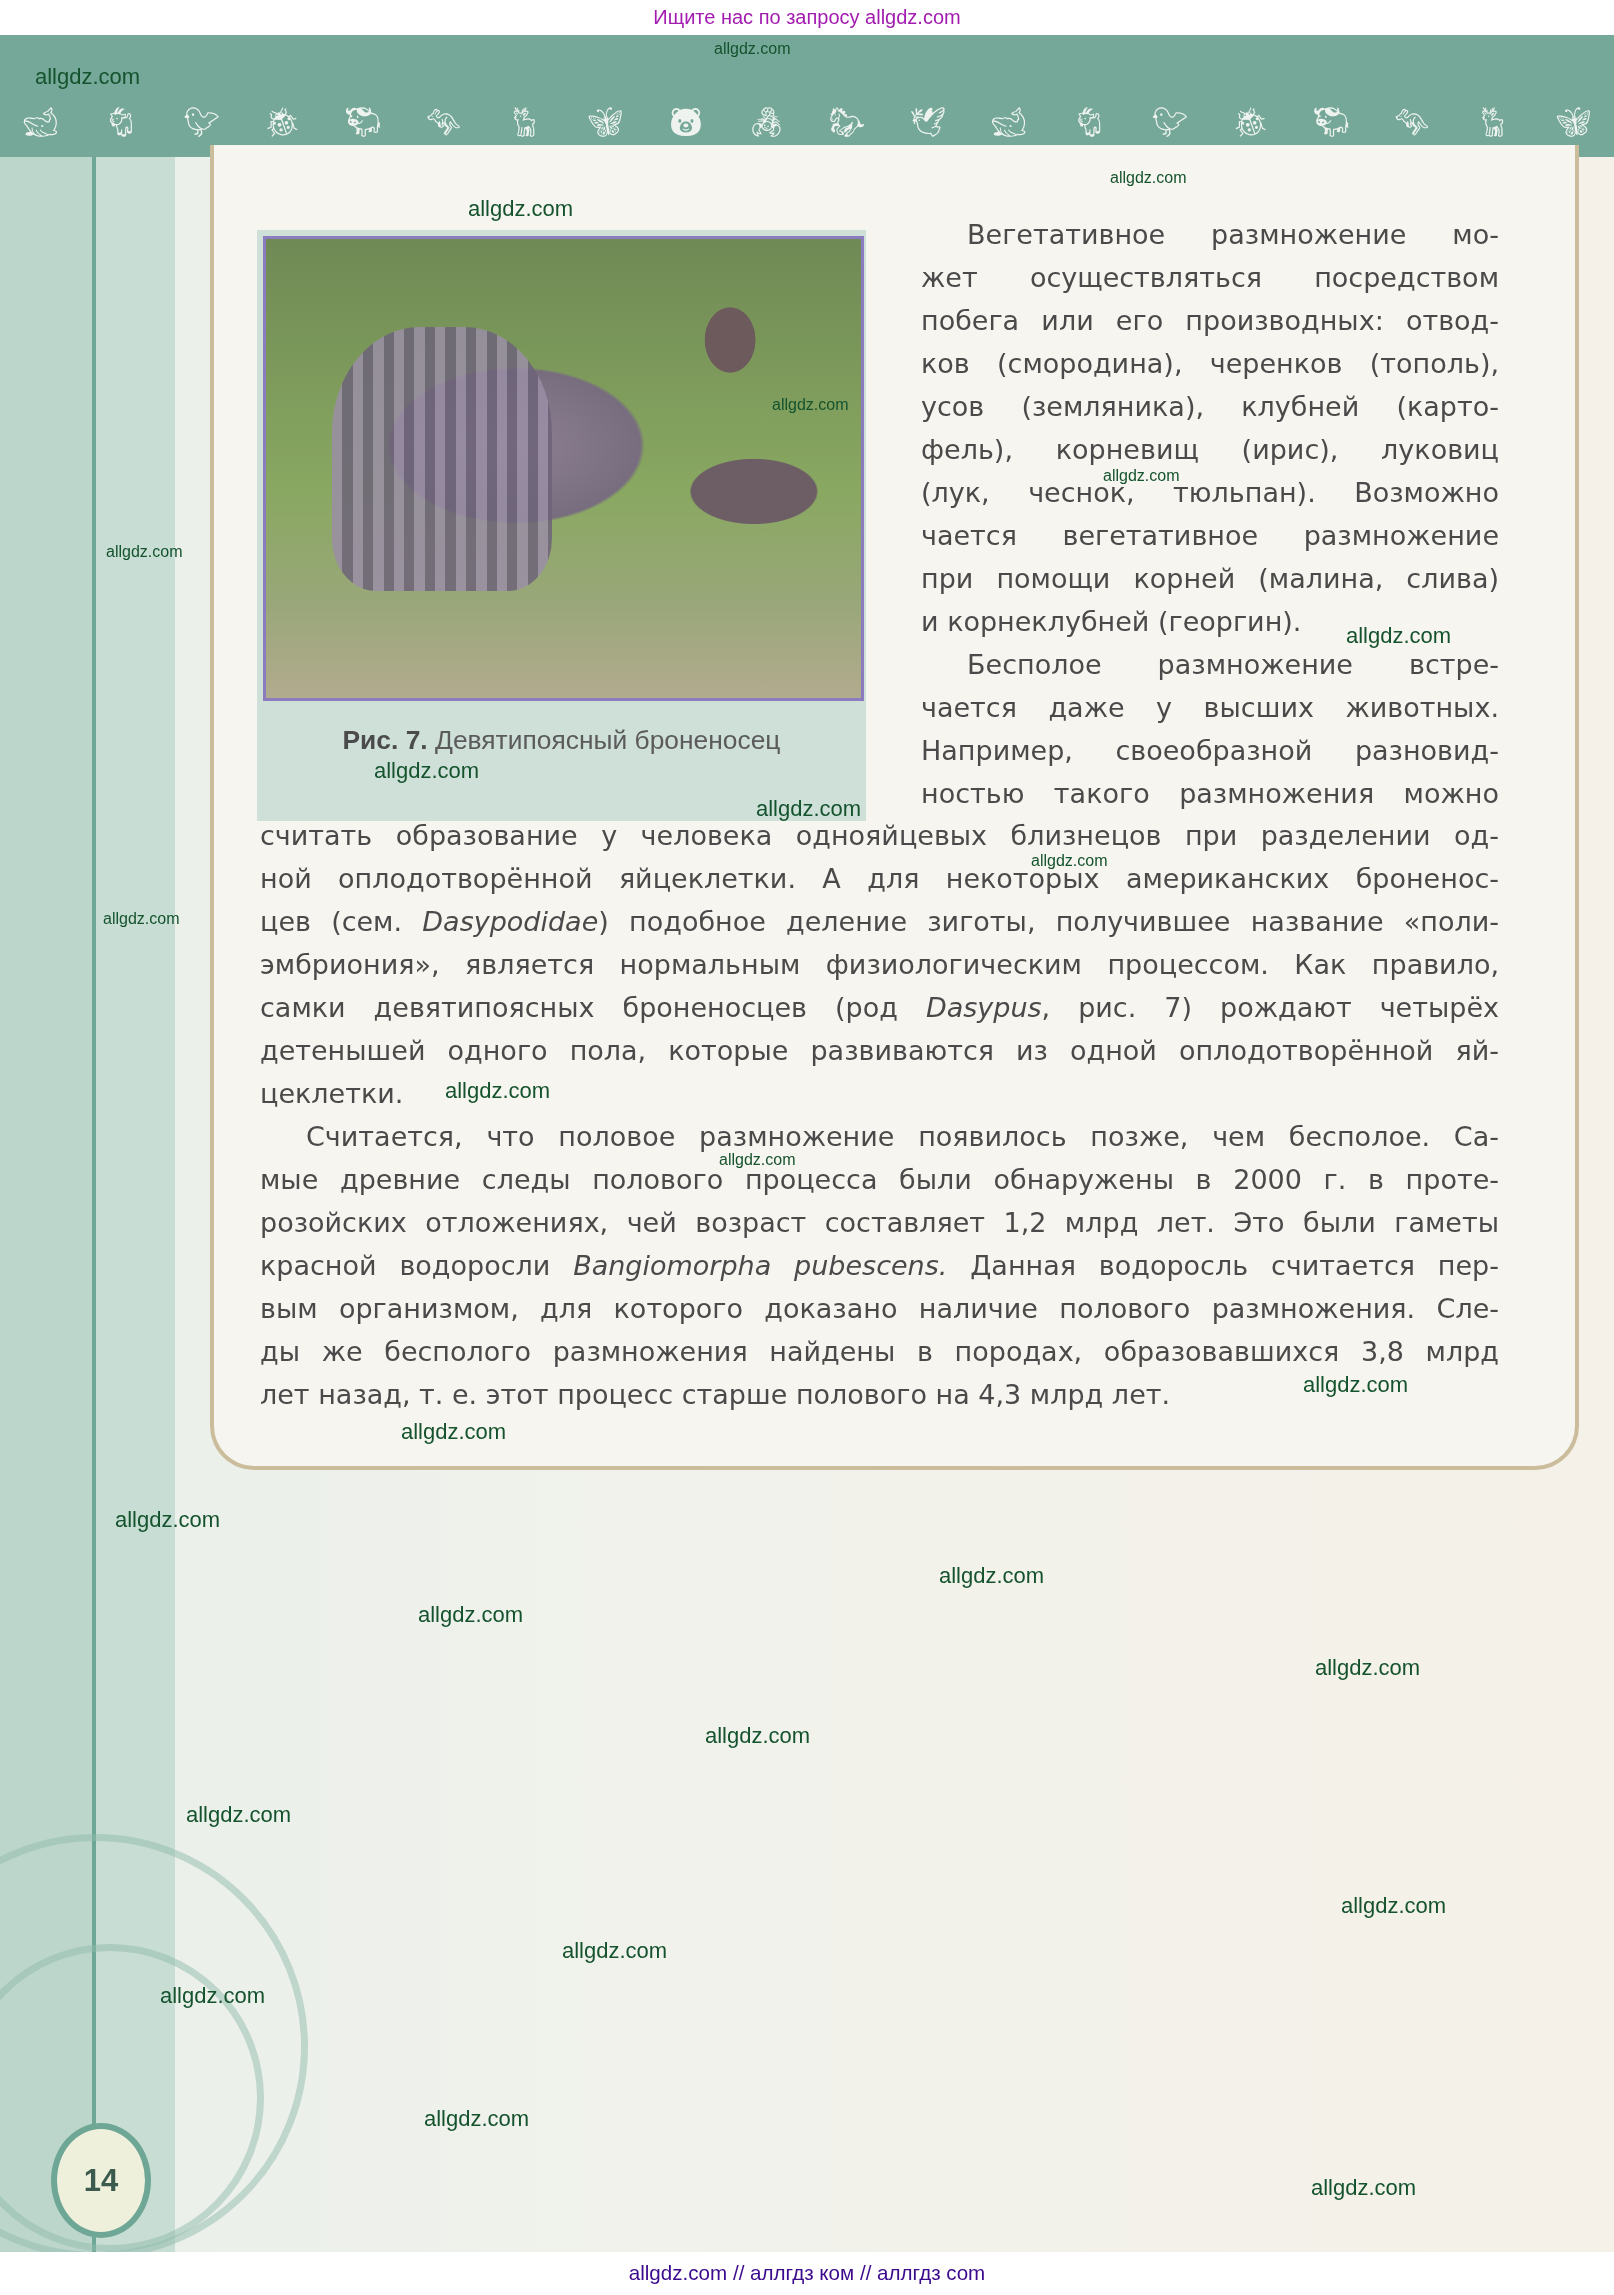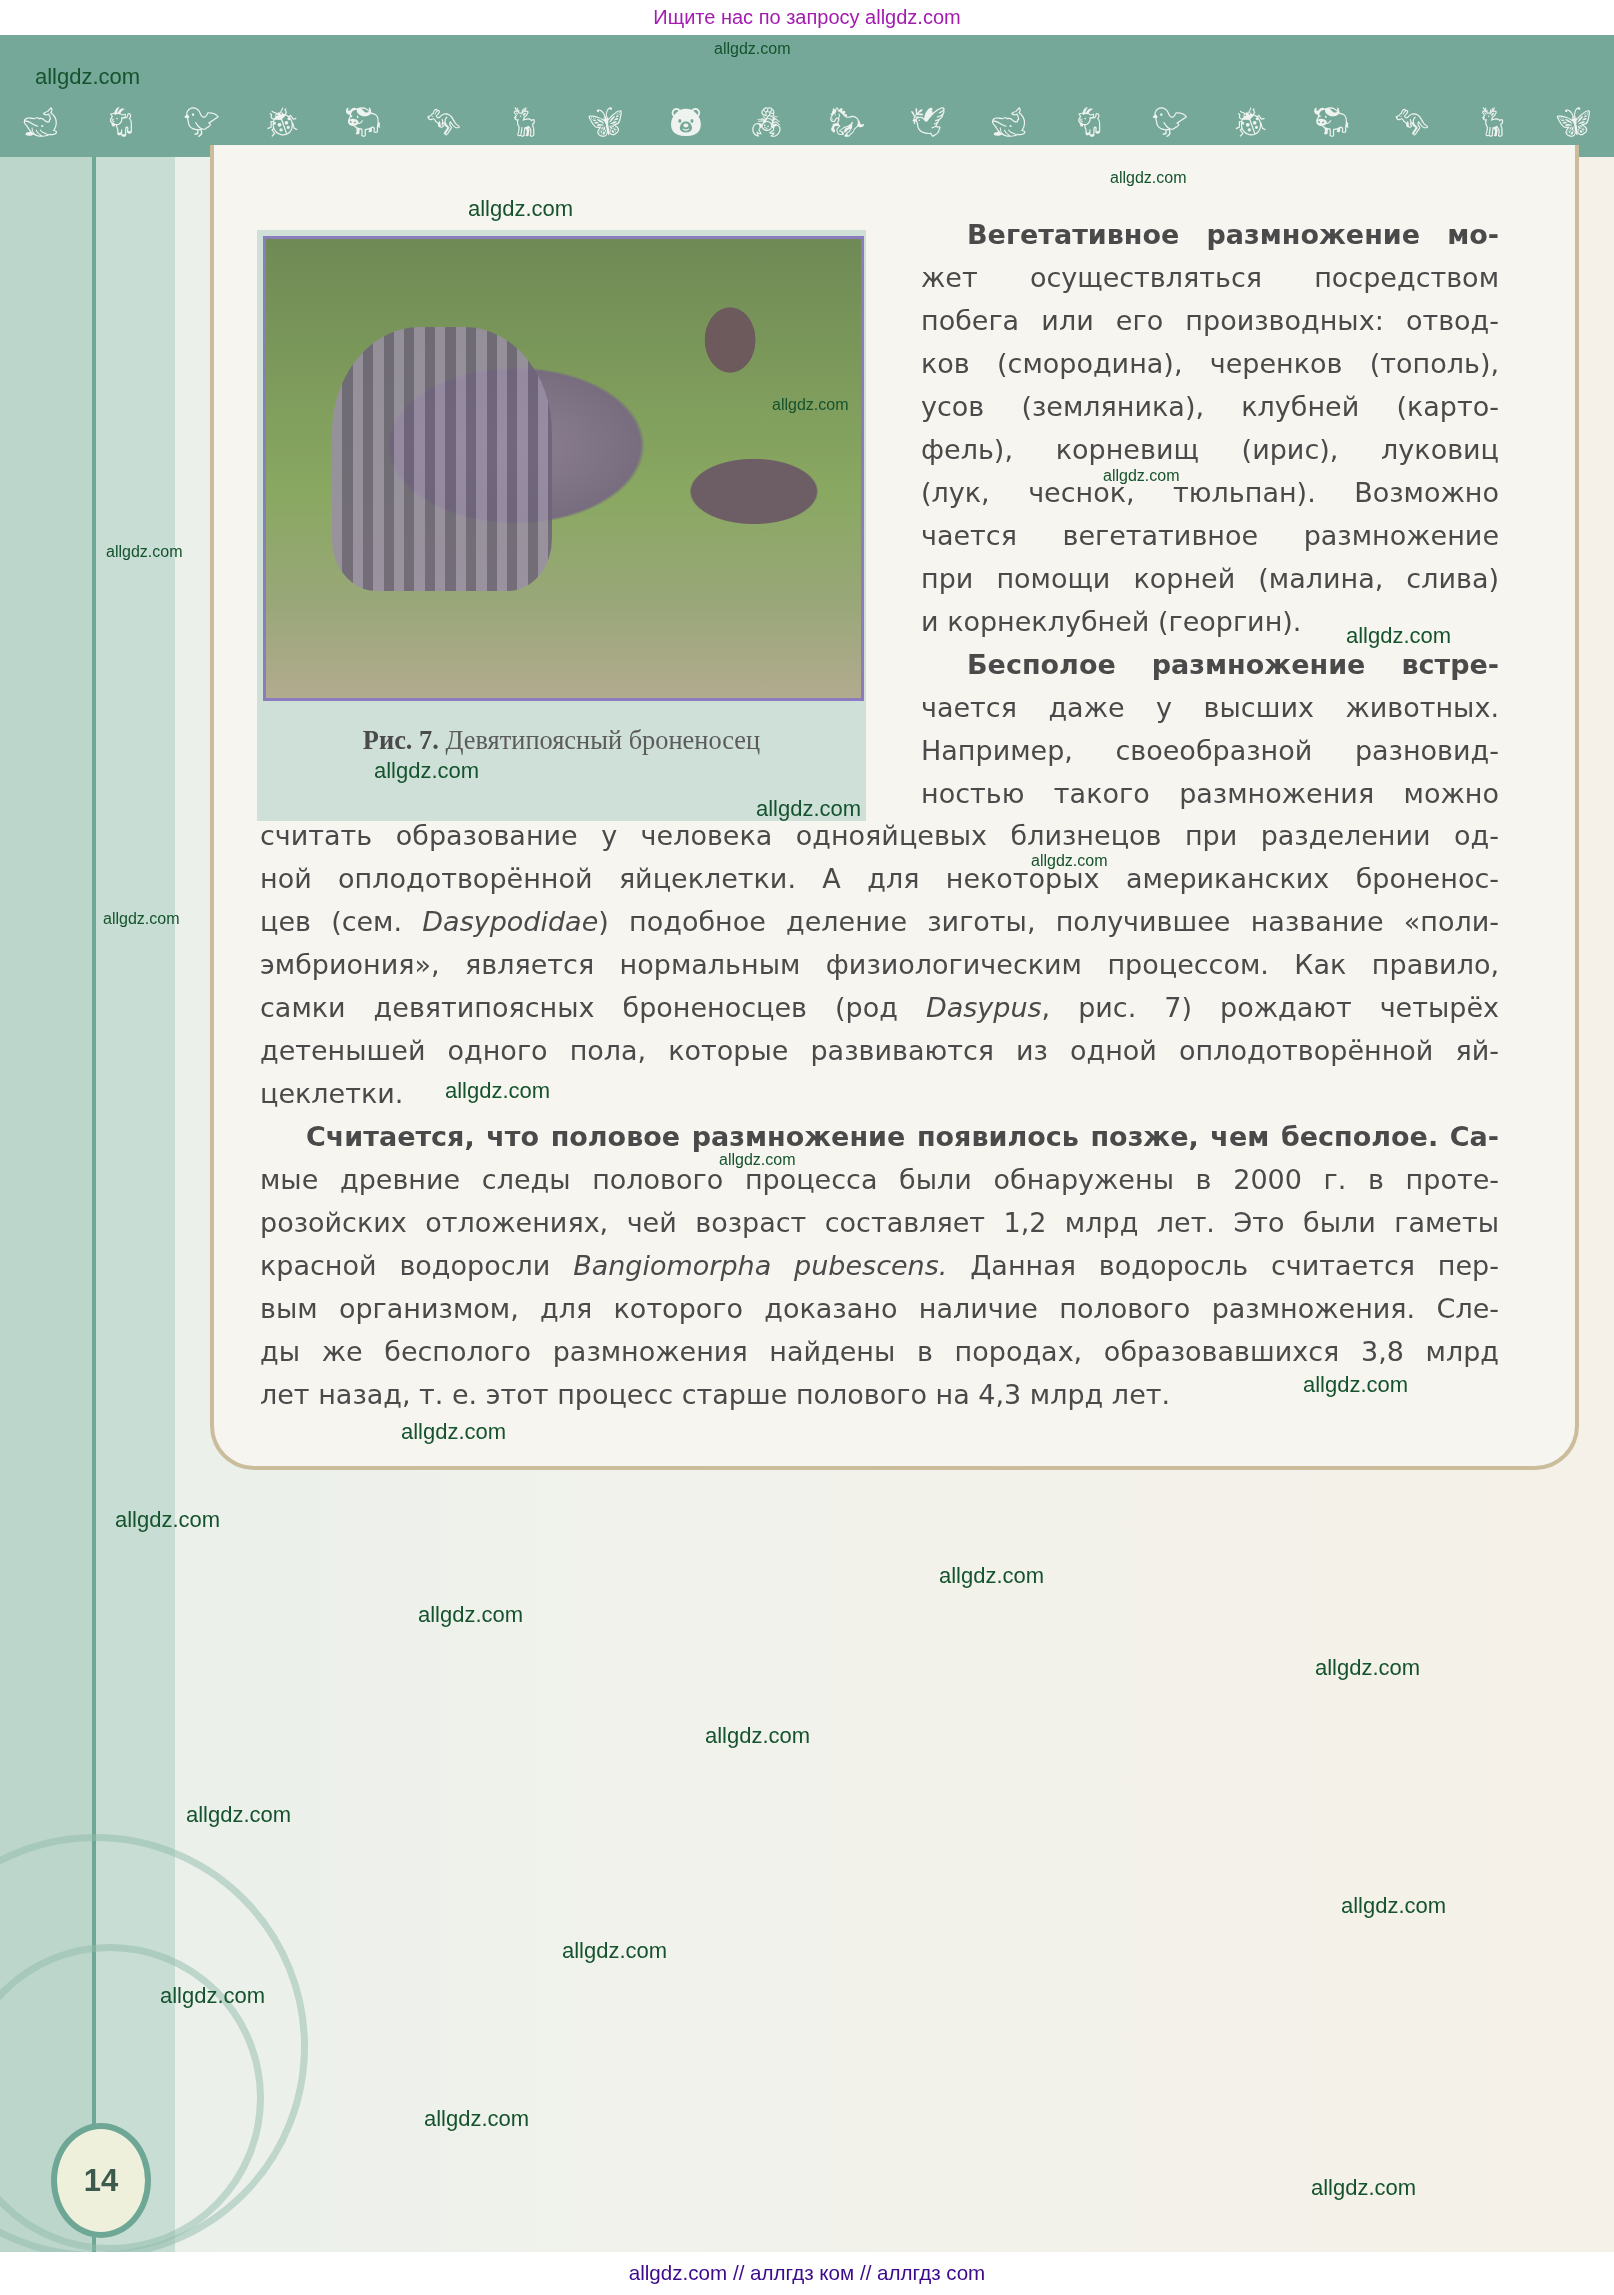--- a/index.html
+++ b/index.html
@@ -63,33 +63,33 @@
       linear-gradient(180deg, #6f8a55 0%, #89a861 55%, #9aa77a 80%, #b2ab8e 100%);
   }
   .photo-bands {
     position: absolute; left: 66px; top: 88px; width: 220px; height: 264px;
     background: repeating-linear-gradient(90deg, #9a8ea6 0 10.3px, #6d6379 10.3px 20.6px);
     border-radius: 40% 40% 20% 20%;
     opacity: 0.85;
   }
   .caption {
     position: absolute; left: 0; top: 477px; width: 609px; height: 66px;
-    text-align: center; font-family: Liberation Serif, serif;
+    text-align: center; font-family: Liberation Sans, sans-serif;
     font-size: 26.4px; color: #5b5b5b; line-height: 66px;
   }
   .caption b { color: #4b4b4b; }
   .para {
     position: absolute; color: #4a4a4a;
     font-family: "DejaVu Sans", sans-serif; font-size: 27px;
     line-height: 43px; text-align: justify;
   }
   .para .ln { display: block; height: 43px; white-space: nowrap; overflow: visible; text-align-last: justify; }
   .para .ln.last { text-align-last: left; }
   .para i { font-style: italic; }
-  .indent { text-indent: 46px; font-weight: bold; }
+  .indent { text-indent: 46px; }
   .page-num-ring {
     position: absolute; left: 51px; top: 2088px; width: 88px; height: 103px;
     border-radius: 50%; border: 6.6px solid #6ea795; background: #eef0dc;
     display: flex; align-items: center; justify-content: center;
     font-family: "Liberation Sans", sans-serif; font-weight: bold; font-size: 31px; color: #3c5a4e;
   }
   .watermark {
     position: absolute; font-family: "Liberation Sans", sans-serif;
     color: #14532d; font-size: 22px; line-height: 23.5px; white-space: nowrap;
   }

